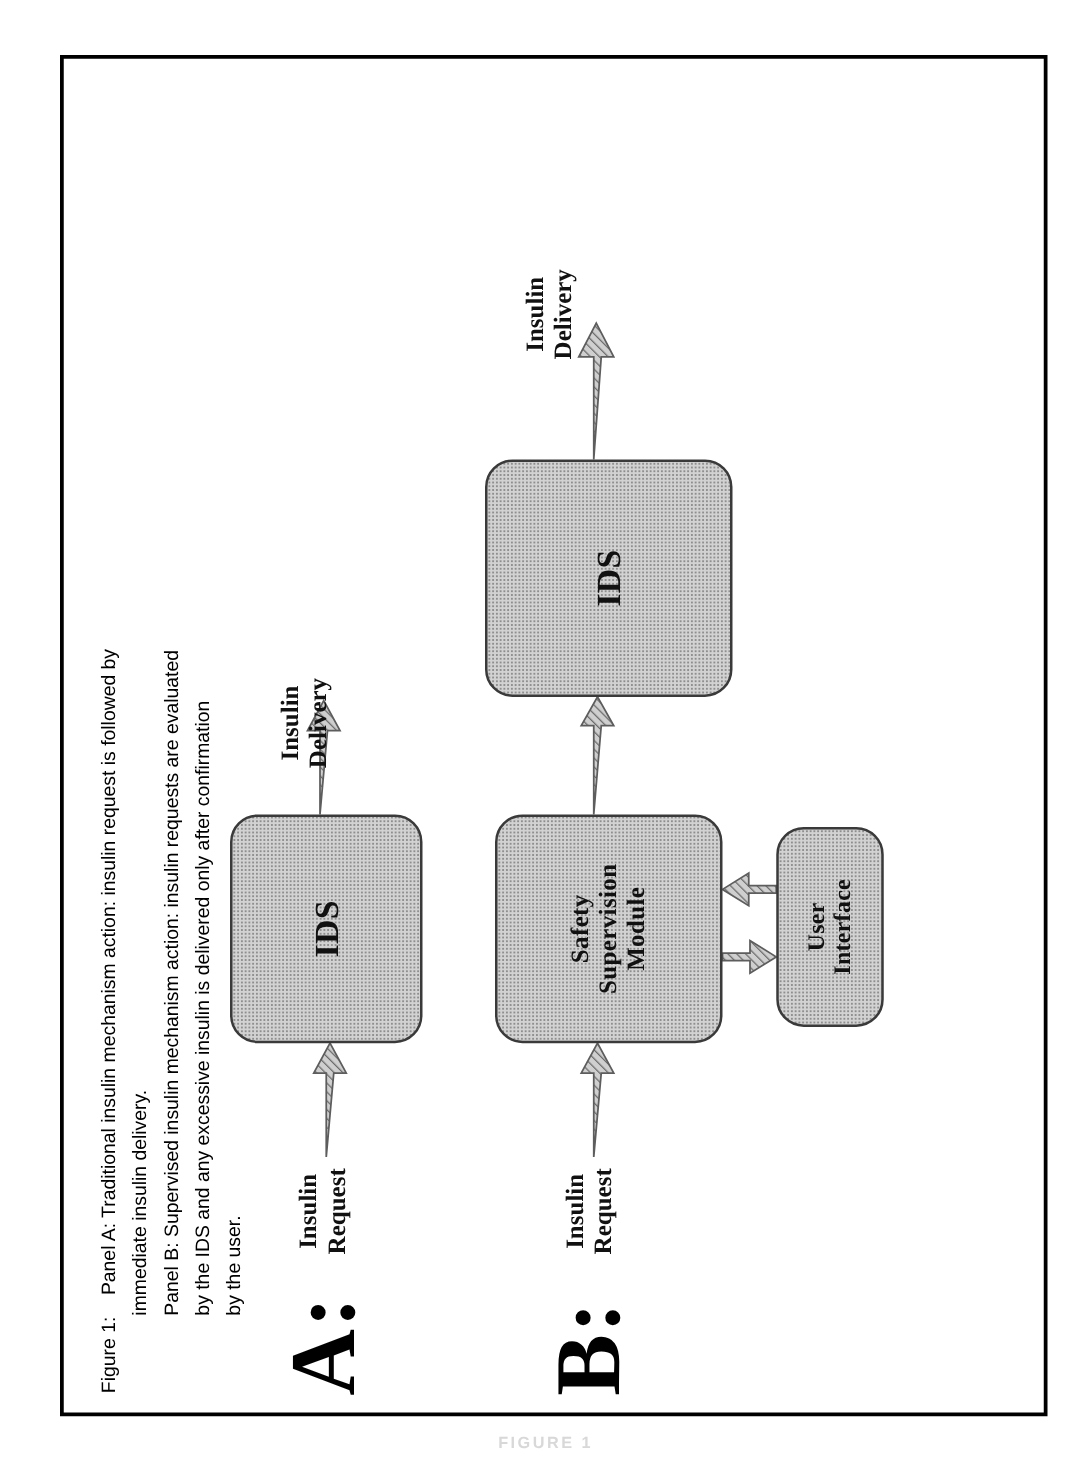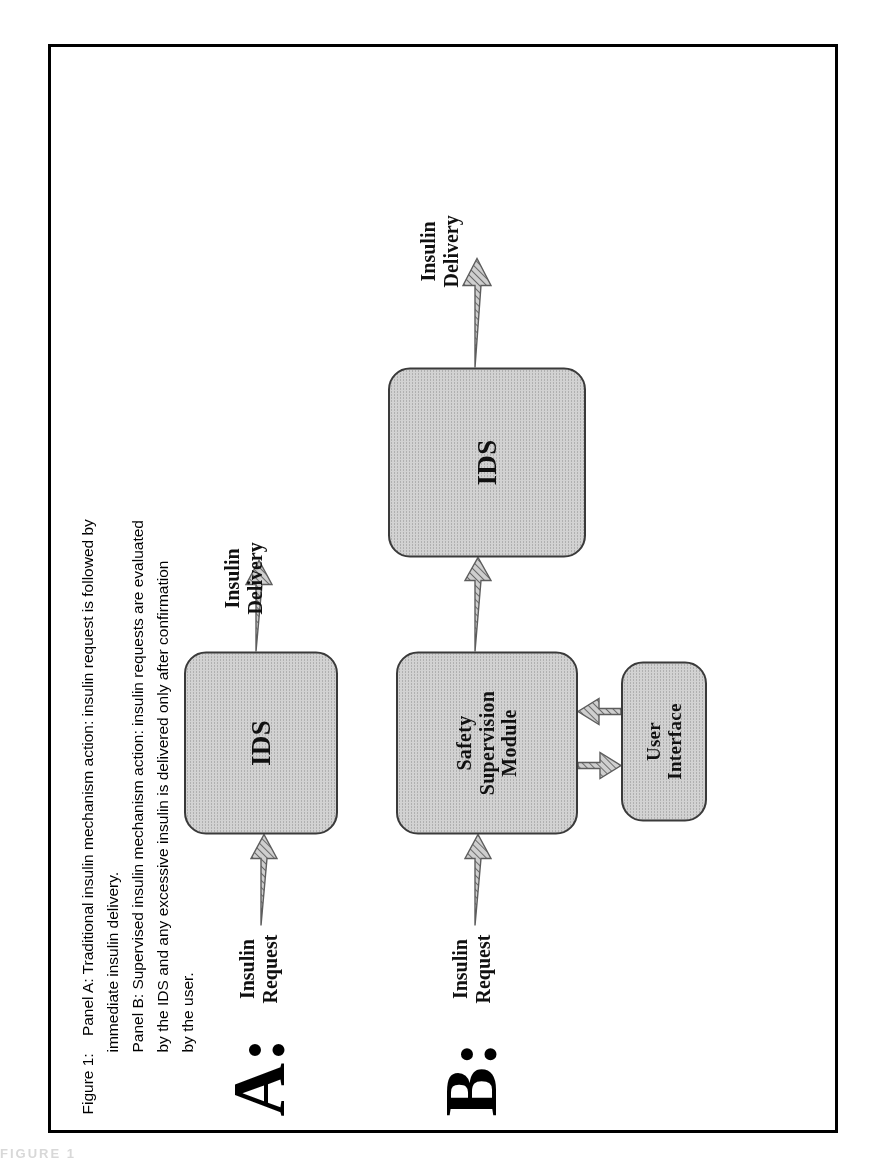--- a/index.html
+++ b/index.html
@@ -127,20 +127,21 @@
   #lbl-a-del { left: 516px; top: 170px; }
   #lbl-b-req { left: 127px; top: 398px; }
   #lbl-b-del { left: 843px; top: 366px; }
 
   
   #bottom-caption {
     position: absolute;
     left: 0;
     top: 1146px;
     width: 873px;
+    text-align: center;
     font-family: "Liberation Sans", sans-serif;
     font-size: 13px;
     letter-spacing: 2px;
     font-weight: 700;
     color: #d8d8d8;
   }
 </style>
 </head>
 <body>
 

